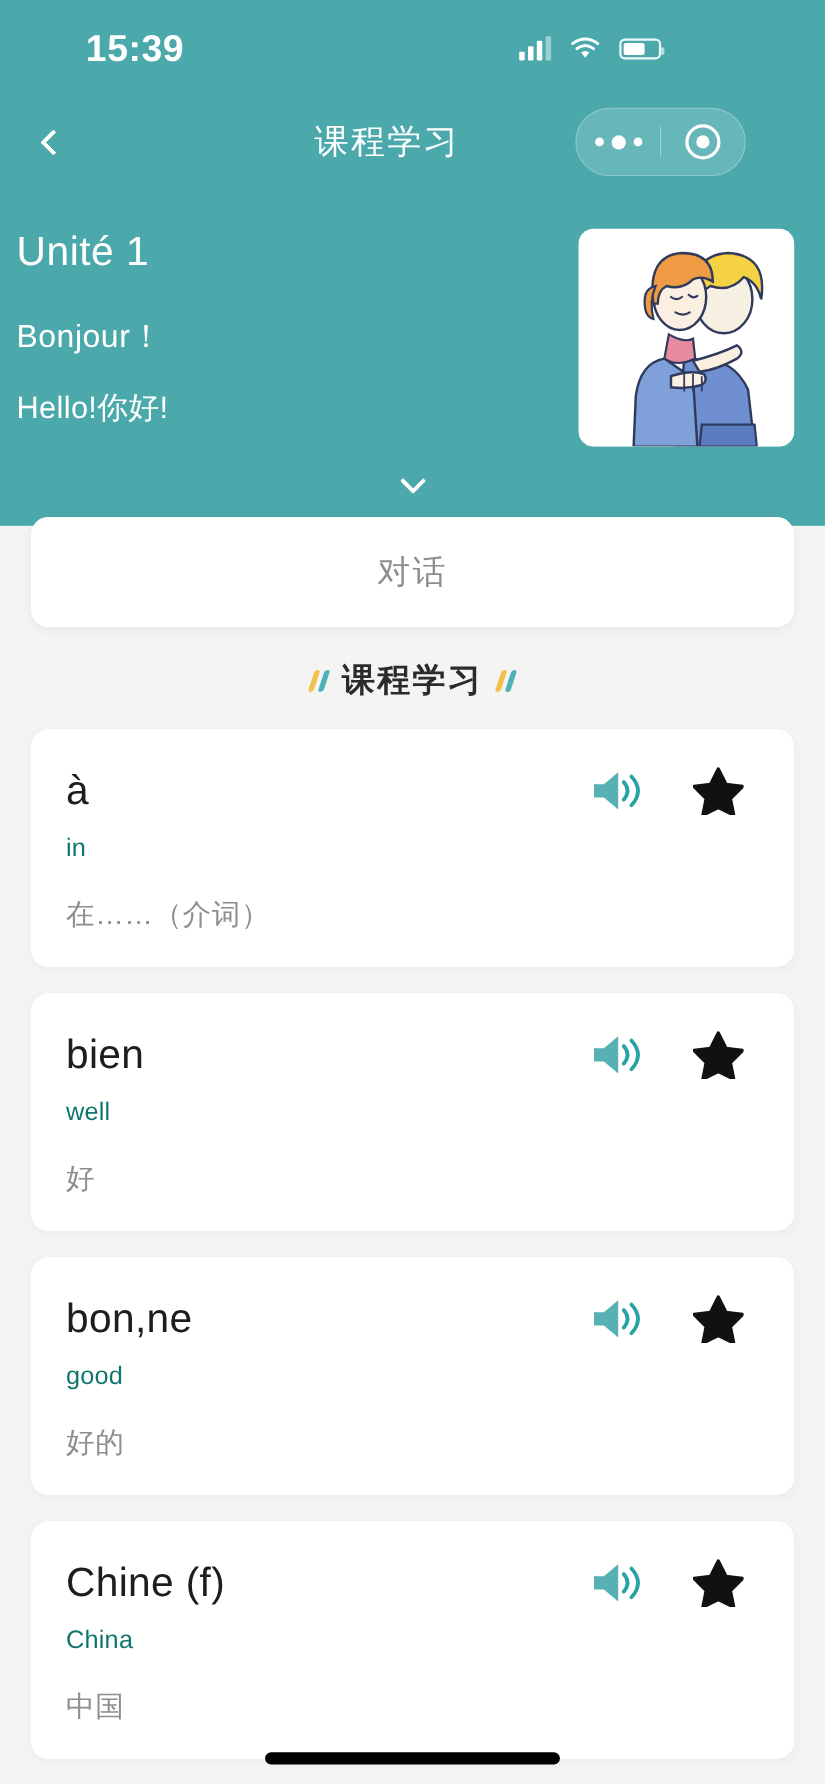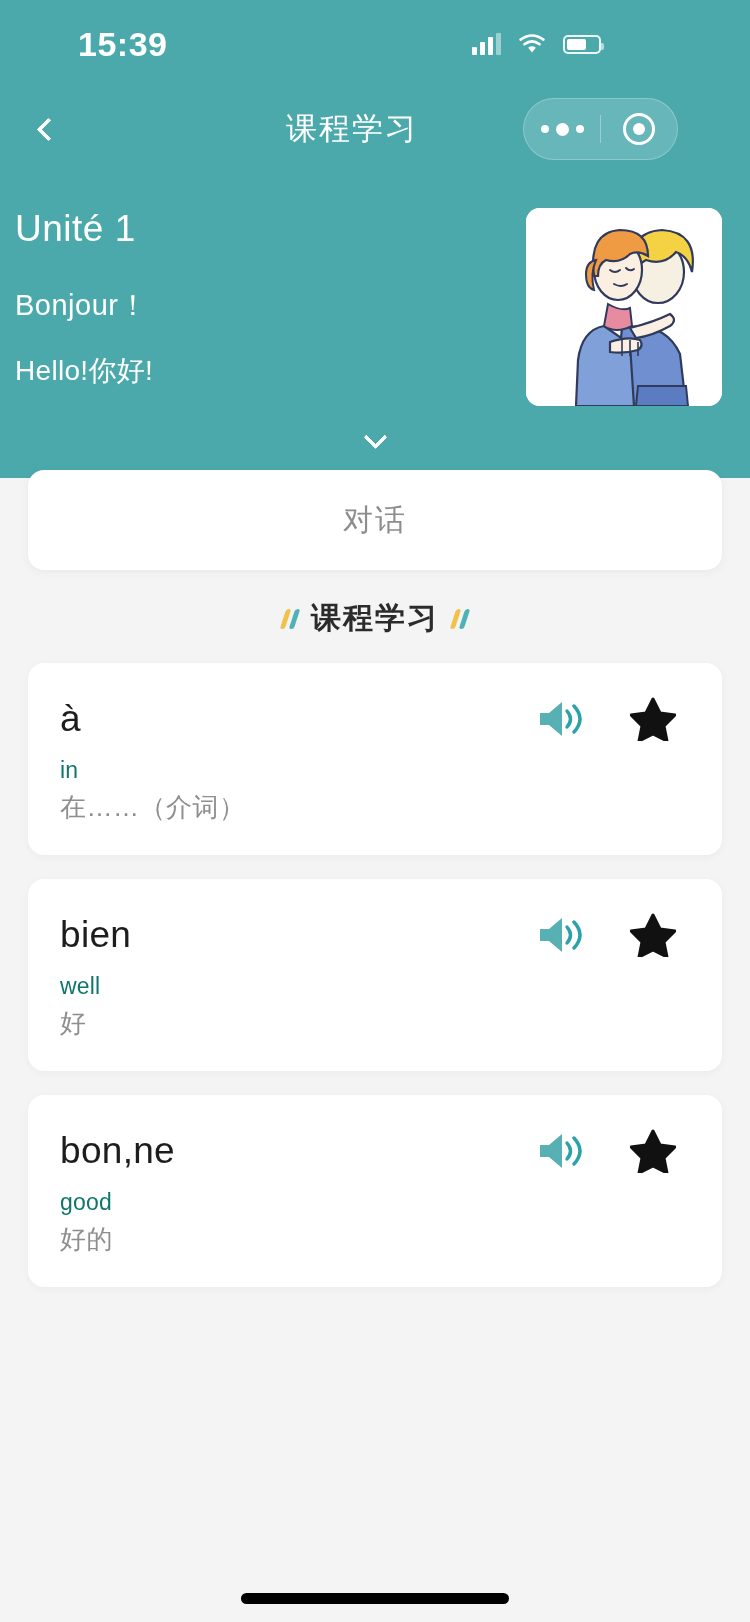--- a/index.html
+++ b/index.html
@@ -129,21 +129,21 @@
     position:relative; width:694px; margin:0 auto 24px; background:#fff;
     border-radius:16px; padding:34px 32px 30px;
     box-shadow:0 2px 10px rgba(0,0,0,.04);
   }
   .wcard-top { display:flex; align-items:center; justify-content:space-between; }
   .wterm { font-size:37px; color:#1d1d1d; font-weight:400; letter-spacing:.3px; }
   .wactions { display:flex; align-items:center; gap:42px; padding-right:14px; }
   .speaker { width:52px; height:42px; cursor:pointer; }
   .star { width:46px; height:44px; cursor:pointer; }
   .wen { font-size:23px; color:#0f766e; margin-top:16px; letter-spacing:.2px; }
-  .wcn { font-size:26px; color:#8e8e8e; margin-top:6px; letter-spacing:.5px; }
+  .wcn { font-size:26px; color:#8e8e8e; margin-top:30px; letter-spacing:.5px; }
 
   
   .home-indicator {
     position:absolute; bottom:18px; left:50%; transform:translateX(-50%);
     width:268px; height:11px; background:#000; border-radius:6px; z-index:50;
   }
 </style>
 </head>
 <body>
 
@@ -310,17 +310,38 @@
             <svg viewBox="0 0 46 44">
               <path d="M23 2 L30 16 L45 18 L34 29 L37 44 L23 37 L9 44 L12 29 L1 18 L16 16 Z" fill="#111" stroke="#111" stroke-width="3" stroke-linejoin="round"></path>
             </svg>
           </span>
         </div>
       </div>
       <div class="wen">good</div>
       <div class="wcn">好的</div>
     </div>
 
+    <div class="wcard">
+      <div class="wcard-top">
+        <div class="wterm">Chine (f)</div>
+        <div class="wactions">
+          <span class="speaker">
+            <svg viewBox="0 0 52 42">
+              <path d="M4 15 h9 L26 4 v34 L13 27 H4 z" fill="#56b0b4"></path>
+              <path d="M31 13 q7 8 0 16" stroke="#2aa3a8" stroke-width="3.4" fill="none" stroke-linecap="round"></path>
+              <path d="M38 8 q12 13 0 26" stroke="#2aa3a8" stroke-width="3.4" fill="none" stroke-linecap="round"></path>
+            </svg>
+          </span>
+          <span class="star">
+            <svg viewBox="0 0 46 44">
+              <path d="M23 2 L30 16 L45 18 L34 29 L37 44 L23 37 L9 44 L12 29 L1 18 L16 16 Z" fill="#111" stroke="#111" stroke-width="3" stroke-linejoin="round"></path>
+            </svg>
+          </span>
+        </div>
+      </div>
+      <div class="wen">China</div>
+      <div class="wcn">中国</div>
+    </div>
 
   </div>
 
   <div class="home-indicator"></div>
 </div>
 
 </body></html>

